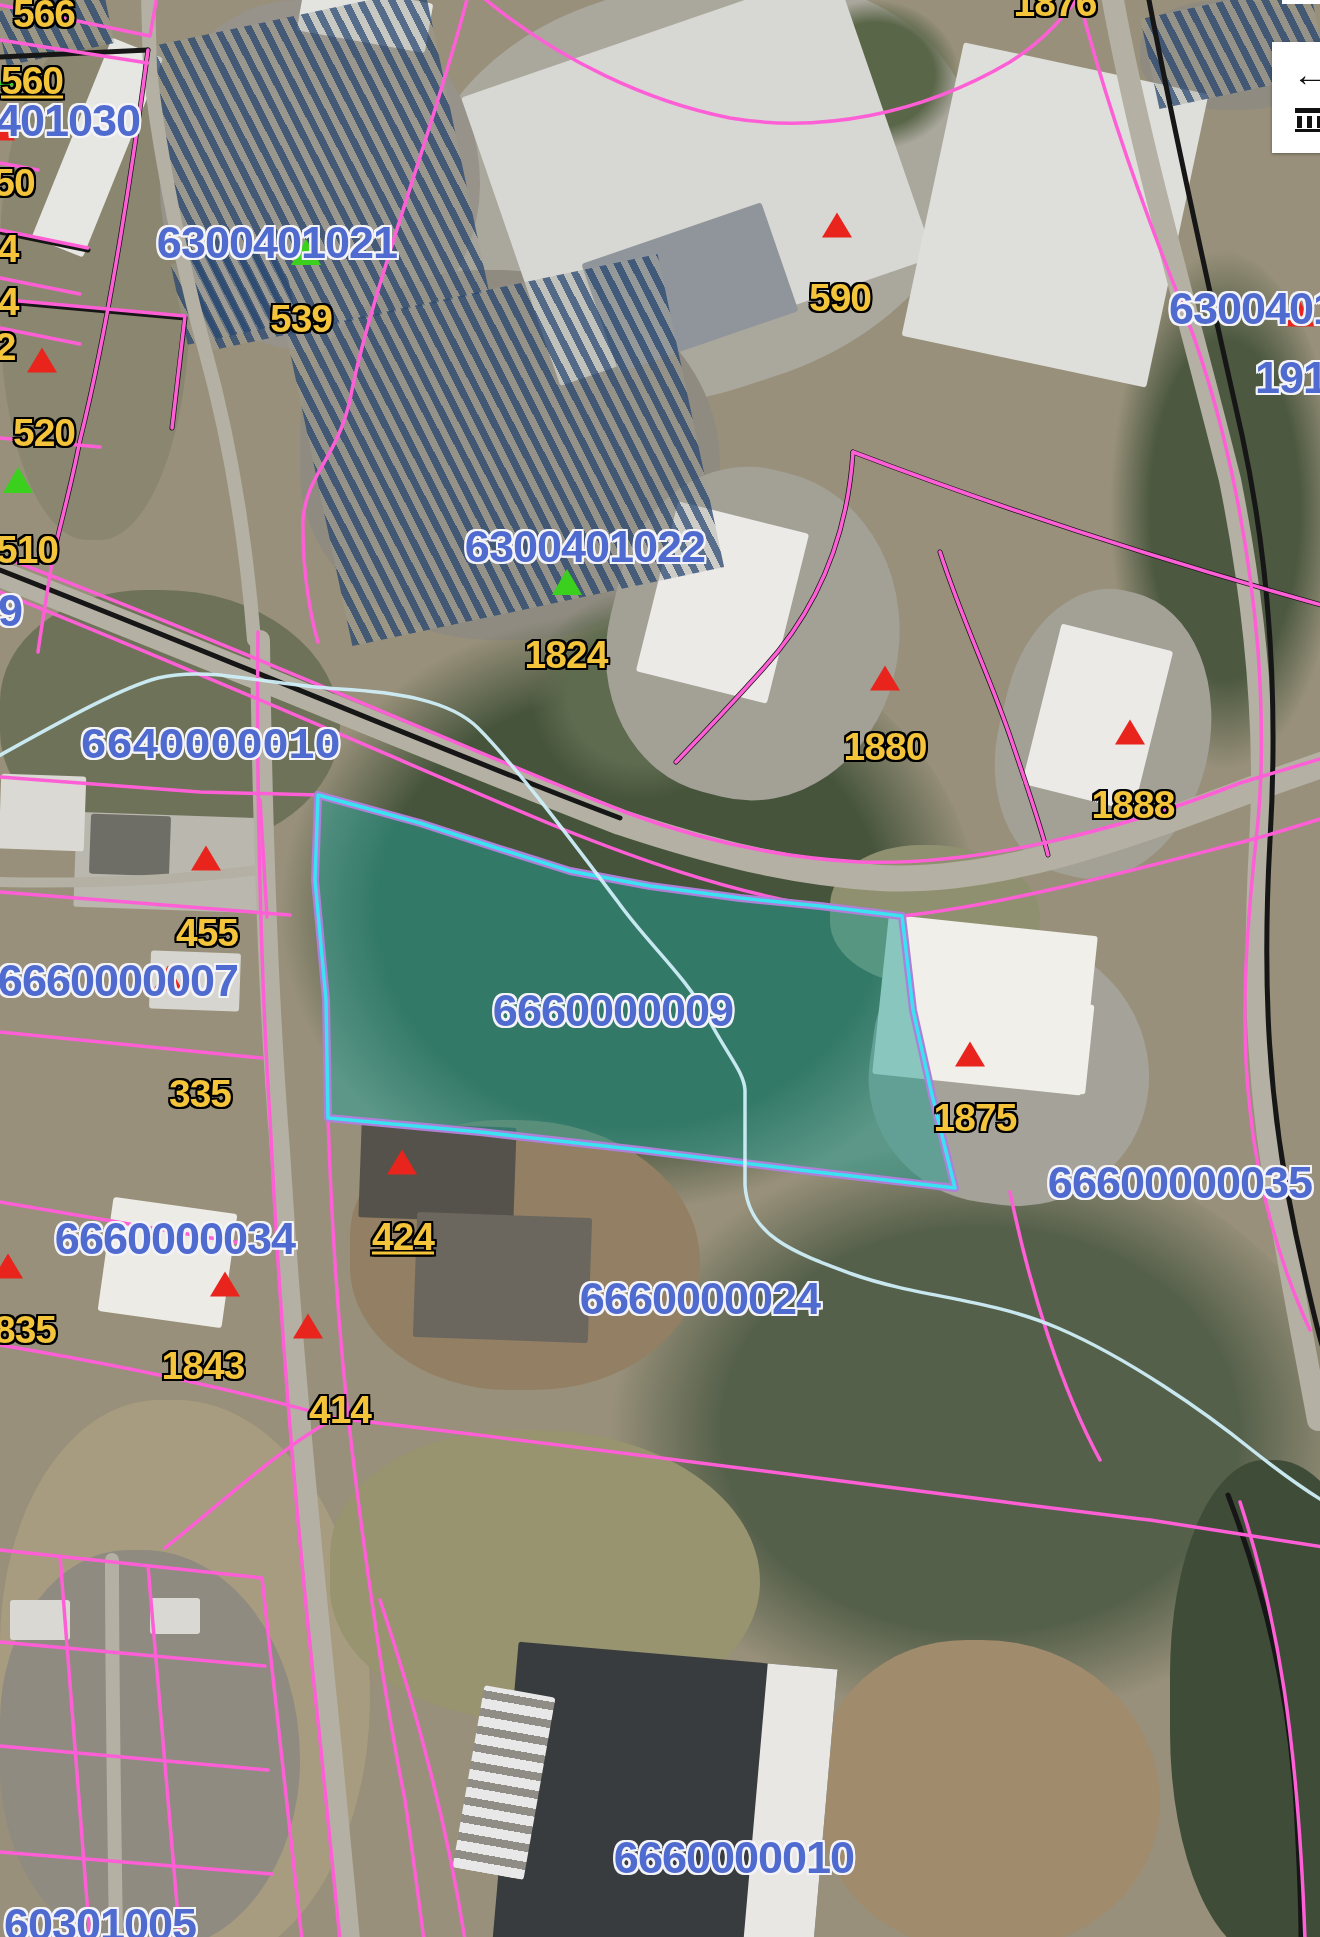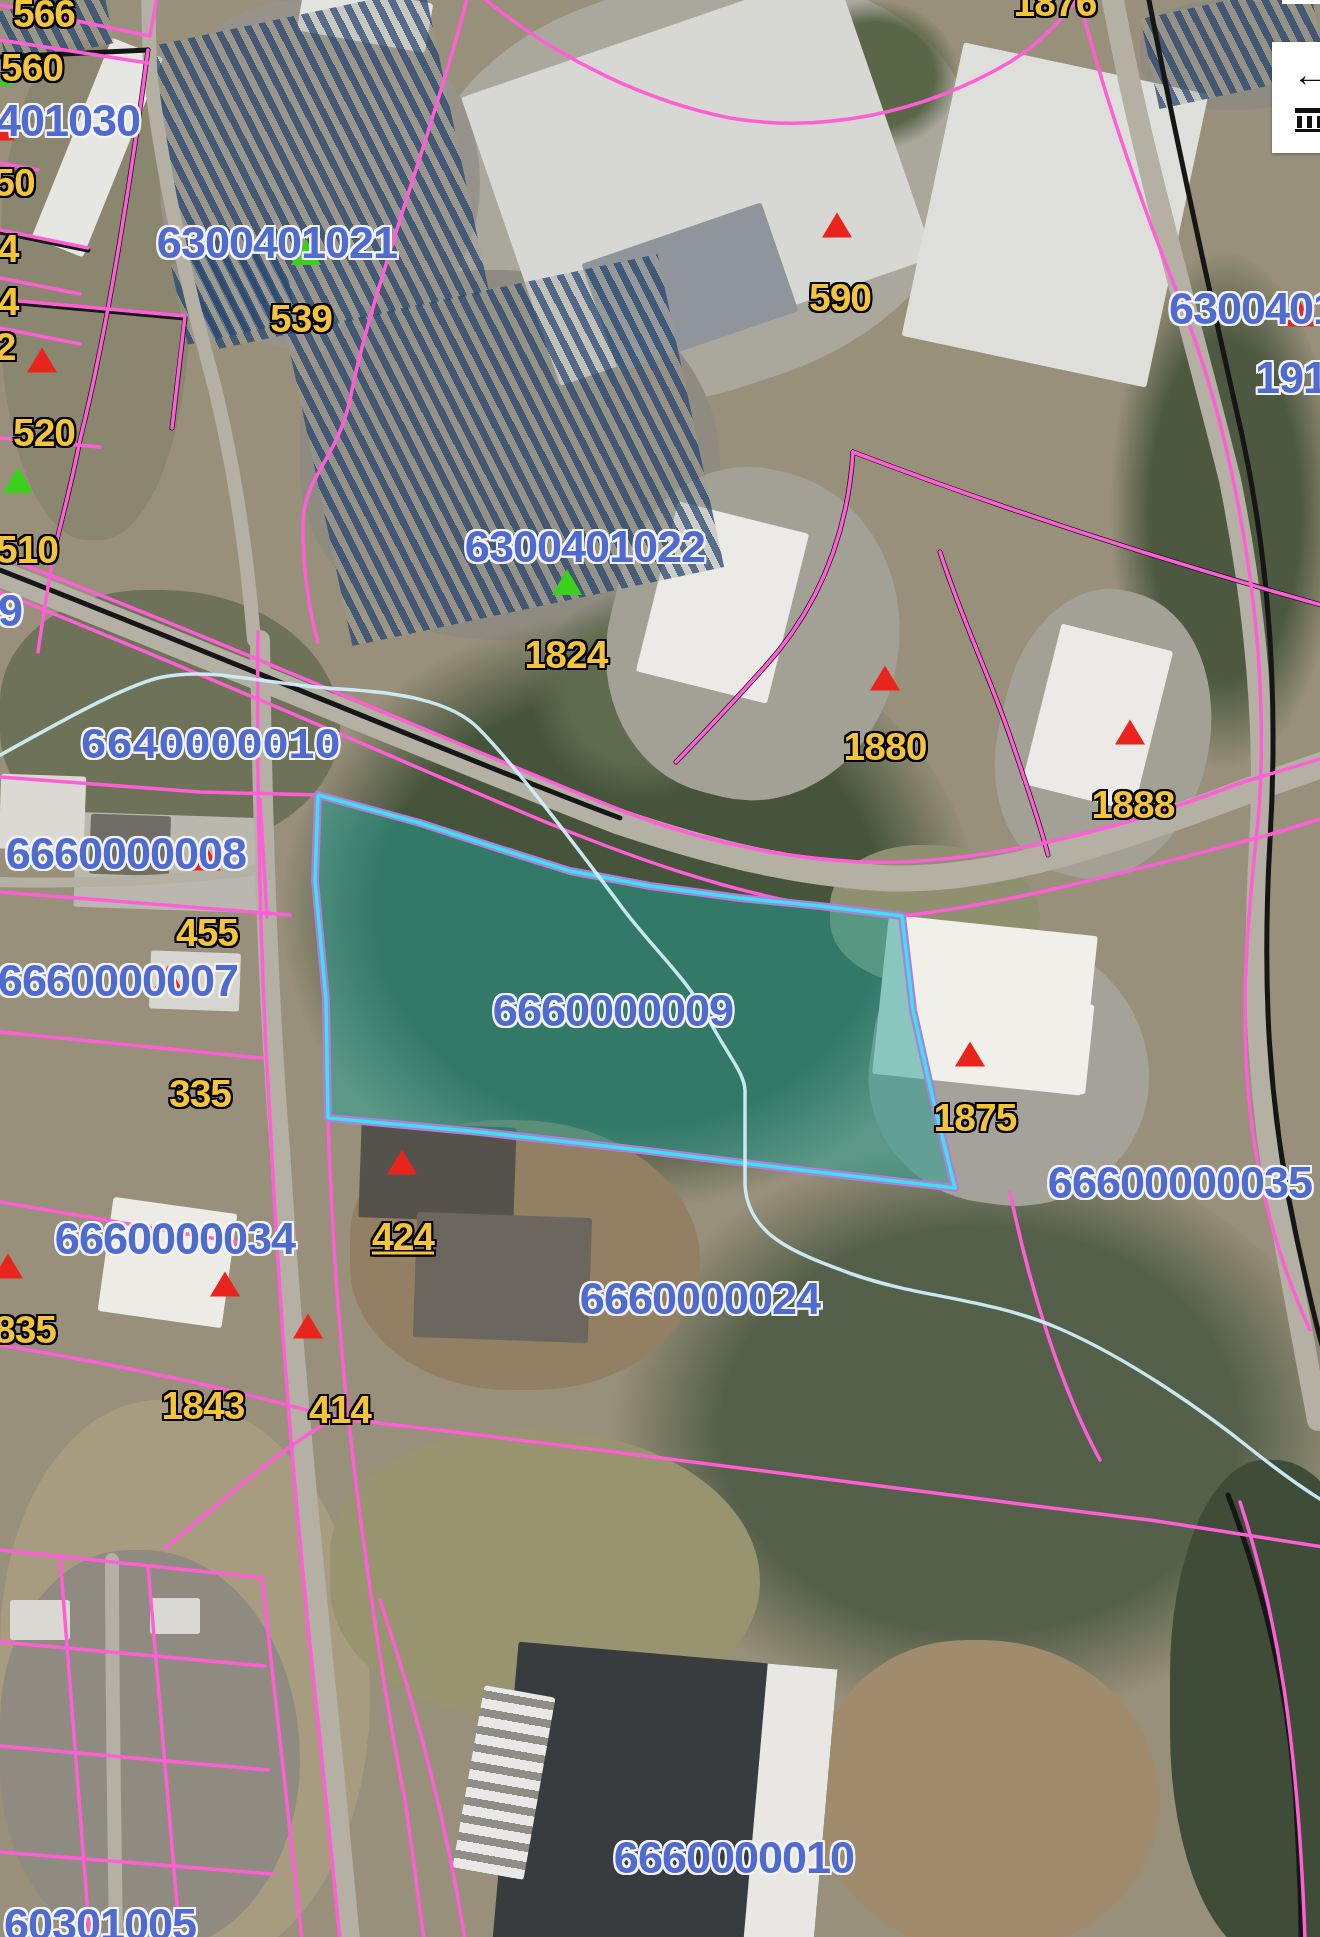--- a/index.html
+++ b/index.html
@@ -177,51 +177,50 @@
       <div class="tri green" style="left: 18px; top: 480px;"></div>
       <div class="tri green" style="left: 306px; top: 252px;"></div>
       <div class="tri green" style="left: 567px; top: 582px;"></div>
     </div>
 
   <div class="layer" id="labels-layer">
       <div class="lbl pid" style="left: 68px; top: 120px;">401030</div>
       <div class="lbl pid" style="left: 277px; top: 242px;">6300401021</div>
       <div class="lbl pid" style="left: 585px; top: 546px;">6300401022</div>
       <div class="lbl pid" style="left: 210px; top: 746px; font-family: Liberation Mono, monospace;">6640000010</div>
-      <div class="lbl pid" style="left: 126px; top: 853px;">6660000008</div>
       <div class="lbl pid" style="left: 118px; top: 980px;">6660000007</div>
       <div class="lbl pid" style="left: 613px; top: 1010px;">6660000009</div>
       <div class="lbl pid" style="left: 1180px; top: 1182px;">66600000035</div>
       <div class="lbl pid" style="left: 175px; top: 1238px;">6660000034</div>
       <div class="lbl pid" style="left: 700px; top: 1298px;">6660000024</div>
       <div class="lbl pid" style="left: 734px; top: 1815px; margin-top: 42px;">6660000010</div>
       <div class="lbl pid" style="left: 100px; top: 1924px;">60301005</div>
       <div class="lbl pid" style="left: 10px; top: 610px;">9</div>
       <div class="lbl pid" style="left: 1253px; top: 308px;">6300401</div>
       <div class="lbl pid" style="left: 1303px; top: 377px;">1919</div>
       <div class="lbl addr" style="left: 44px; top: 13px;">566</div>
-      <div class="lbl addr" style="left: 32px; top: 67px;">560</div>
+      <div class="lbl addr" style="left: 32px; top: 80px; text-decoration: underline;">560</div>
       <div class="lbl addr" style="left: 14px; top: 182px;">50</div>
       <div class="lbl addr" style="left: 8px; top: 248px;">4</div>
       <div class="lbl addr" style="left: 8px; top: 301px;">4</div>
       <div class="lbl addr" style="left: 5px; top: 346px;">2</div>
       <div class="lbl addr" style="left: 44px; top: 432px;">520</div>
       <div class="lbl addr" style="left: 27px; top: 549px;">510</div>
       <div class="lbl addr" style="left: 301px; top: 318px;">539</div>
       <div class="lbl addr" style="left: 840px; top: 297px;">590</div>
       <div class="lbl addr" style="left: 566px; top: 654px;">1824</div>
       <div class="lbl addr" style="left: 1055px; top: 2px;">1876</div>
       <div class="lbl addr" style="left: 885px; top: 746px;">1880</div>
       <div class="lbl addr" style="left: 1133px; top: 804px;">1888</div>
       <div class="lbl addr" style="left: 207px; top: 932px;">455</div>
       <div class="lbl addr" style="left: 200px; top: 1093px;">335</div>
       <div class="lbl addr" style="left: 403px; top: 1236px; text-decoration: underline;">424</div>
       <div class="lbl addr" style="left: 975px; top: 1117px;">1875</div>
       <div class="lbl addr" style="left: 25px; top: 1329px;">835</div>
-      <div class="lbl addr" style="left: 203px; top: 1365px; margin-top: 40px;">1843</div>
+      <div class="lbl addr" style="left: 203px; top: 1365px;">1843</div>
       <div class="lbl addr" style="left: 340px; top: 1409px;">414</div>
     </div>
 
   <div class="ctrl-sliver"></div>
   <div class="ctrl-box">
     <div class="ctrl-btn">
       <span class="arrow-glyph">←</span>
     </div>
     <div class="ctrl-btn">
       <svg width="30" height="24" viewBox="0 0 30 24">

